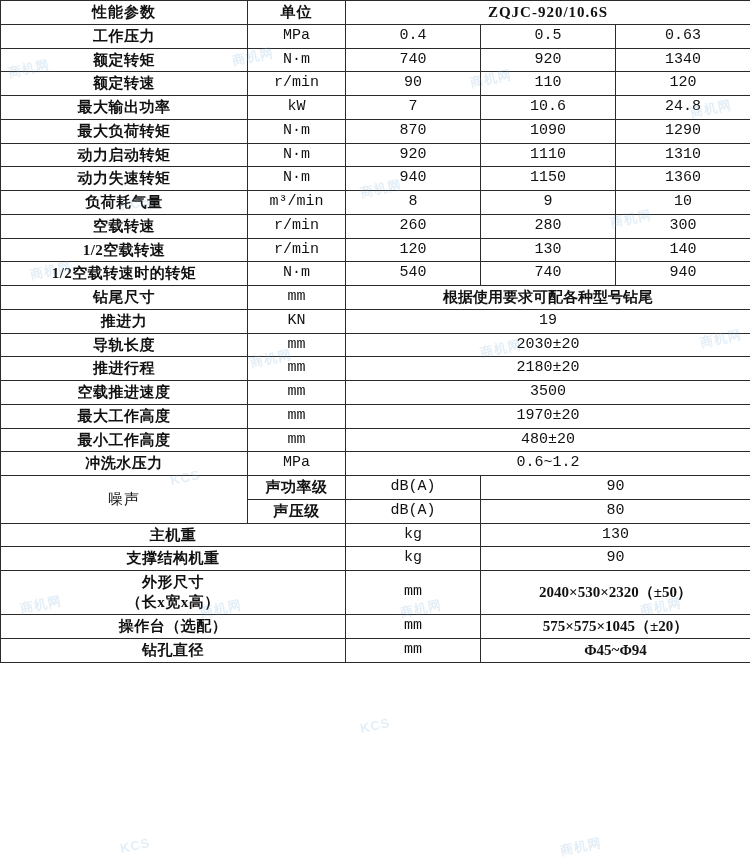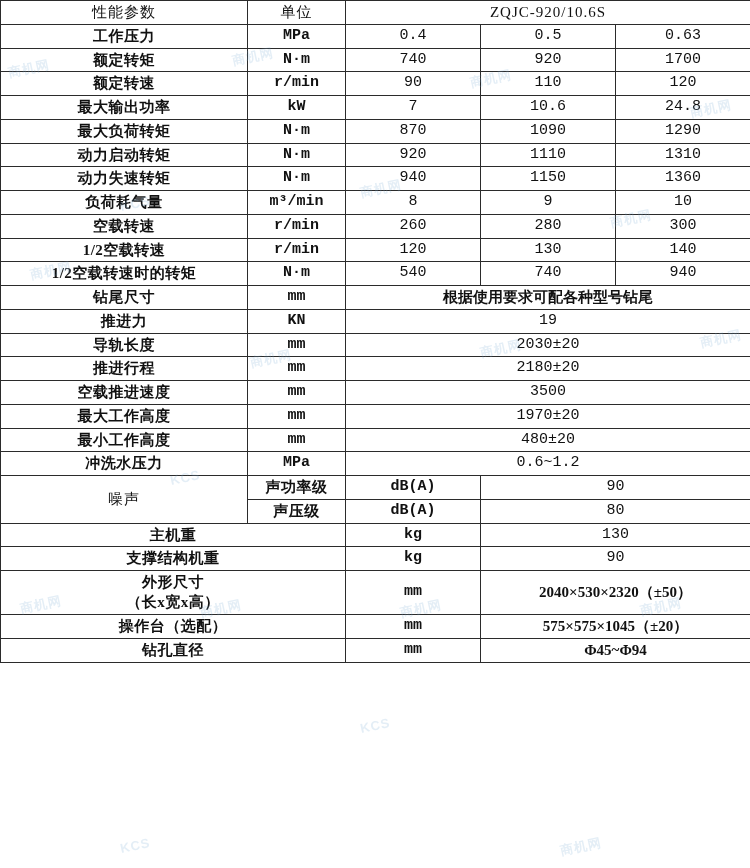--- a/index.html
+++ b/index.html
@@ -49,33 +49,32 @@
   table.spec td {
     border: 1px solid #2b2b2b;
     text-align: center;
     vertical-align: middle;
     font-size: 15px;
     padding: 2px 2px;
     line-height: 1.25;
     background: transparent;
   }
   td.hdr {
-    font-weight: normal;
+    font-weight: bold;
     font-size: 17px;
     letter-spacing: 1px;
   }
   td.param {
     font-size: 16px;
     letter-spacing: 0.5px;
     font-weight: bold;
   }
   td.unit {
     font-family: "Liberation Mono", "DejaVu Sans Mono", monospace;
     font-size: 14px;
-    font-weight: bold;
   }
   td.val {
     font-family: "Liberation Mono", "DejaVu Sans Mono", monospace;
     font-size: 15px;
   }
   td.valwide {
     font-size: 15px;
     font-weight: bold;
   }
   td.noise-label {
@@ -139,21 +138,21 @@
         <td class="unit">MPa</td>
         <td class="val">0.4</td>
         <td class="val">0.5</td>
         <td class="val">0.63</td>
       </tr>
       <tr>
         <td class="param">额定转矩</td>
         <td class="unit">N·m</td>
         <td class="val">740</td>
         <td class="val">920</td>
-        <td class="val">1700</td>
+        <td class="val">1340</td>
       </tr>
       <tr>
         <td class="param">额定转速</td>
         <td class="unit">r/min</td>
         <td class="val">90</td>
         <td class="val">110</td>
         <td class="val">120</td>
       </tr>
       <tr>
         <td class="param">最大输出功率</td>

